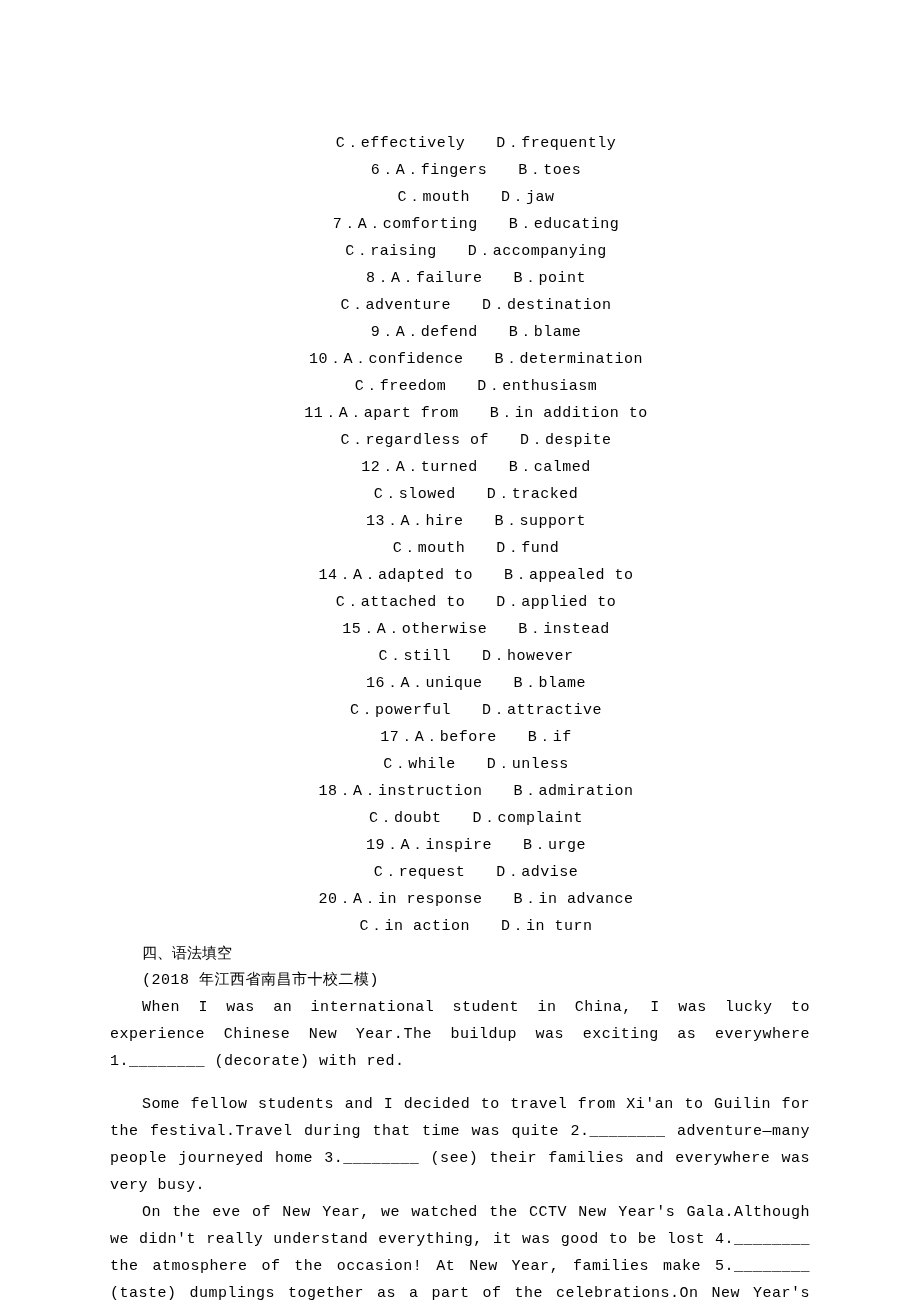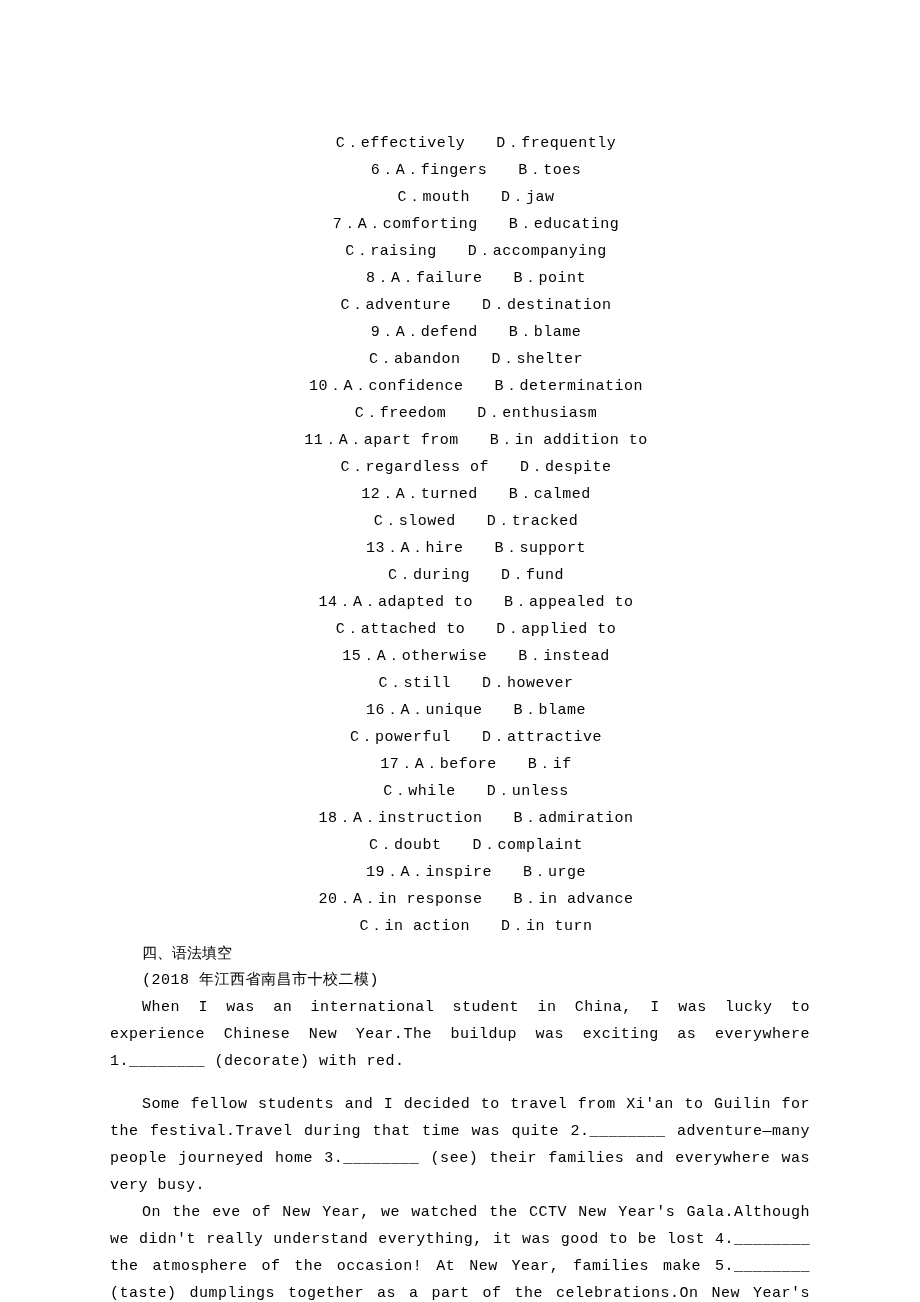--- a/index.html
+++ b/index.html
@@ -48,50 +48,50 @@
   <div class="question-line mono"><span>6．</span><span>A．fingers　　B．toes</span></div>
   <div class="question-line mono">C．mouth　　D．jaw</div>
 
   <div class="question-line mono"><span>7．</span><span>A．comforting　　B．educating</span></div>
   <div class="question-line mono">C．raising　　D．accompanying</div>
 
   <div class="question-line mono"><span>8．</span><span>A．failure　　B．point</span></div>
   <div class="question-line mono">C．adventure　　D．destination</div>
 
   <div class="question-line mono"><span>9．</span><span>A．defend　　B．blame</span></div>
-  <div class="question-line mono">C．abandon　　D．shelter</div>
 
   <div class="question-line mono"><span>10．</span><span>A．confidence　　B．determination</span></div>
   <div class="question-line mono">C．freedom　　D．enthusiasm</div>
 
   <div class="question-line mono"><span>11．</span><span>A．apart from　　B．in addition to</span></div>
   <div class="question-line mono">C．regardless of　　D．despite</div>
 
   <div class="question-line mono"><span>12．</span><span>A．turned　　B．calmed</span></div>
   <div class="question-line mono">C．slowed　　D．tracked</div>
 
   <div class="question-line mono"><span>13．</span><span>A．hire　　B．support</span></div>
-  <div class="question-line mono">C．during　　D．fund</div>
+  <div class="question-line mono">C．mouth　　D．fund</div>
 
   <div class="question-line mono"><span>14．</span><span>A．adapted to　　B．appealed to</span></div>
   <div class="question-line mono">C．attached to　　D．applied to</div>
 
   <div class="question-line mono"><span>15．</span><span>A．otherwise　　B．instead</span></div>
   <div class="question-line mono">C．still　　D．however</div>
 
   <div class="question-line mono"><span>16．</span><span>A．unique　　B．blame</span></div>
   <div class="question-line mono">C．powerful　　D．attractive</div>
 
   <div class="question-line mono"><span>17．</span><span>A．before　　B．if</span></div>
   <div class="question-line mono">C．while　　D．unless</div>
 
   <div class="question-line mono"><span>18．</span><span>A．instruction　　B．admiration</span></div>
   <div class="question-line mono">C．doubt　　D．complaint</div>
 
   <div class="question-line mono"><span>19．</span><span>A．inspire　　B．urge</span></div>
+  <div class="question-line mono">C．request　　D．advise</div>
 
   <div class="question-line mono"><span>20．</span><span>A．in response　　B．in advance</span></div>
   <div class="question-line mono">C．in action　　D．in turn</div>
 
   <div class="section-heading">四、语法填空</div>
   <div class="source-line mono">(2018 年江西省南昌市十校二模)</div>
 
   <div class="para mono" style="text-align: justify;">
     <span>When I was an international student in China, I was lucky to experience Chinese New Year.The build­up was exciting as everywhere </span><span class="blank"><span>1.</span><span>________</span></span><span> (decorate) with red.</span>
   </div>

